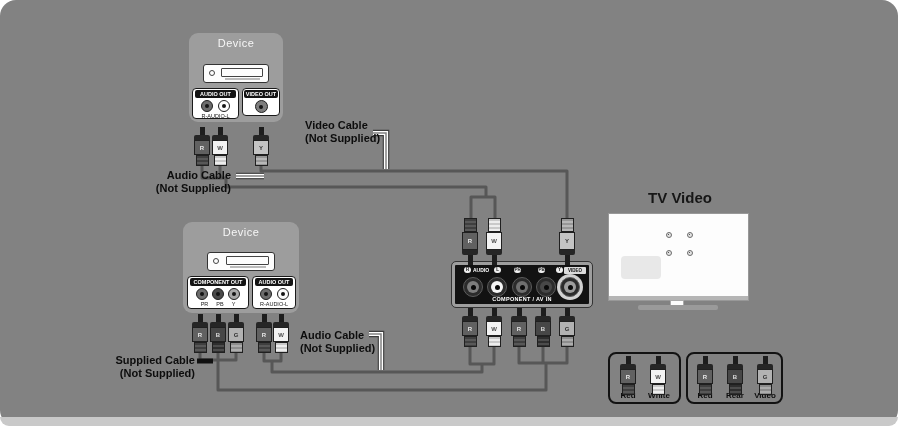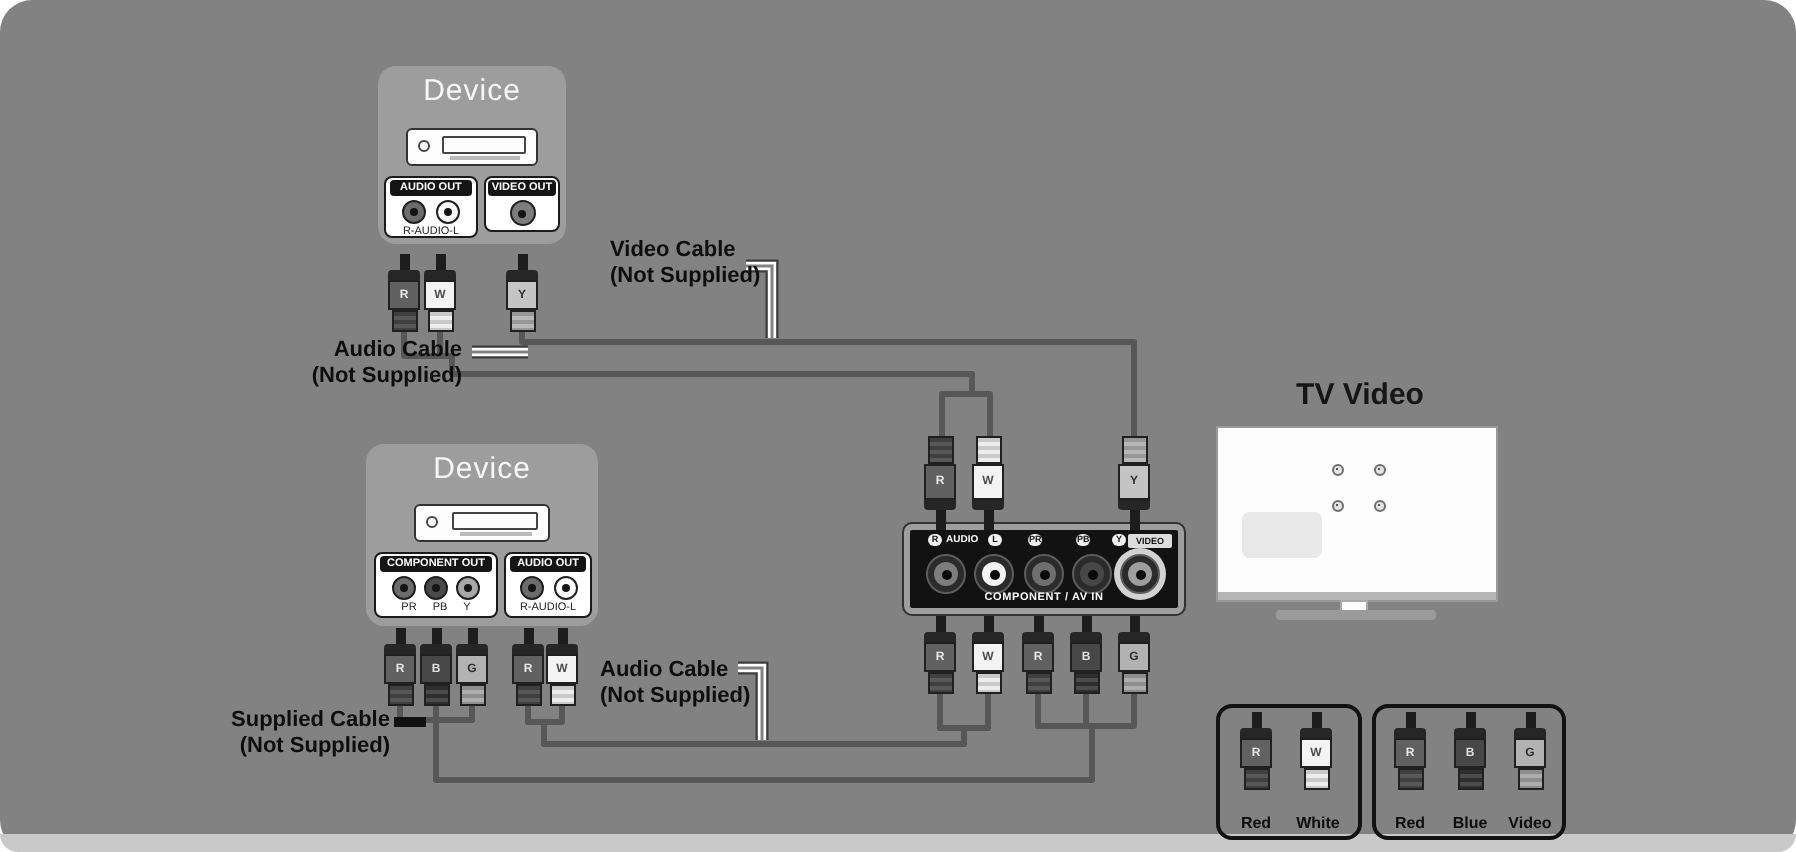--- a/index.html
+++ b/index.html
@@ -10,21 +10,21 @@
          border-radius:0 0 16px 16px;z-index:1}
   svg.wires{position:absolute;left:0;top:0;z-index:2}
   .cable{stroke:#575757;stroke-width:3;fill:none;stroke-linejoin:round;stroke-linecap:butt}
   .rb-o{stroke:#3d3d3d;stroke-width:6.5;fill:none;stroke-linejoin:miter}
   .rb-i{stroke:#ffffff;stroke-width:4.2;fill:none;stroke-linejoin:miter}
   .rb-c{stroke:#828282;stroke-width:1.5;fill:none;stroke-linejoin:miter}
   .blackptr{stroke:#111;stroke-width:5;fill:none}
 
   .devbox{position:absolute;background:#9d9d9d;border-radius:9px;z-index:3}
   .devtitle{position:absolute;left:0;right:0;top:4px;text-align:center;color:#f7f7f7;
-            font-size:15px;letter-spacing:.5px}
+            font-size:11px;letter-spacing:.5px}
   .dvd{position:absolute;background:#fdfdfd;border:1.5px solid #333;border-radius:3px}
   .dvd .pwr{position:absolute;left:5px;top:5px;width:4px;height:4px;border-radius:50%;border:1px solid #444}
   .dvd .tray{position:absolute;right:5px;top:3px;width:62%;height:7px;border:1px solid #444;border-radius:1px}
   .dvd .trayline{position:absolute;right:8px;bottom:2px;width:55%;height:2px;background:#bbb}
 
   .portbox{position:absolute;background:#fff;border:1.5px solid #1a1a1a;border-radius:4px;
            display:flex;flex-direction:column;align-items:center;box-sizing:border-box;padding-top:1px}
   .porthead{width:92%;background:#141414;color:#fff;font-size:5.5px;font-weight:bold;
             text-align:center;border-radius:2px;padding:1px 0;line-height:6px;white-space:nowrap}
   .jackrow{display:flex;margin-top:2px;align-items:center}
@@ -82,21 +82,21 @@
   .tvbody{position:absolute;left:608px;top:213px;width:141px;height:88px;background:#fdfdfd;
           border:1px solid #989898;box-sizing:border-box;z-index:3}
   .tvedge{position:absolute;left:0;right:0;bottom:0;height:4px;background:#b5b5b5}
   .screw{position:absolute;width:6px;height:6px;border-radius:50%;border:1.5px solid #6e6e6e;
          background:#e3e3e3;box-sizing:border-box}
   .screw::after{content:"";position:absolute;left:1px;top:1px;width:1px;height:1px;background:#555}
   .tvpanel{position:absolute;left:12px;top:42px;width:40px;height:23px;background:#e8e8e8;border-radius:4px}
   .tvneck{position:absolute;left:670px;top:300px;width:14px;height:7px;background:#fdfdfd;border:1px solid #aaa;box-sizing:border-box;z-index:3}
   .tvbase{position:absolute;left:638px;top:305px;width:80px;height:5px;background:#9a9a9a;border-radius:2px;z-index:3}
 
-  .legendbox{position:absolute;top:352px;height:68px;border:2.5px solid #121212;border-radius:8px;
+  .legendbox{position:absolute;top:352px;height:52px;border:2.5px solid #121212;border-radius:8px;
              box-sizing:border-box;z-index:4}
   .leglabel{position:absolute;bottom:2px;font-size:8px;font-weight:bold;color:#0d0d0d;
             text-align:center;line-height:9px}
 </style>
 </head>
 <body>
 
 <div class="stage">
   <div class="graybg"></div>
   <div class="strip"></div>
@@ -408,16 +408,16 @@
         <b class="pbody">B</b>
         <i class="grip"></i>
       </div>
     <div class="plug sh-green" style="left:68px;top:2px">
         <i class="pin"></i>
         <i class="cap"></i>
         <b class="pbody">G</b>
         <i class="grip"></i>
       </div>
     <span class="leglabel" style="left:3px;width:28px">Red</span>
-    <span class="leglabel" style="left:33px;width:28px">Blue</span>
+    <span class="leglabel" style="left:33px;width:28px">Rear</span>
     <span class="leglabel" style="left:61px;width:32px">Video</span>
   </div>
 </div>
 
 </body></html>

